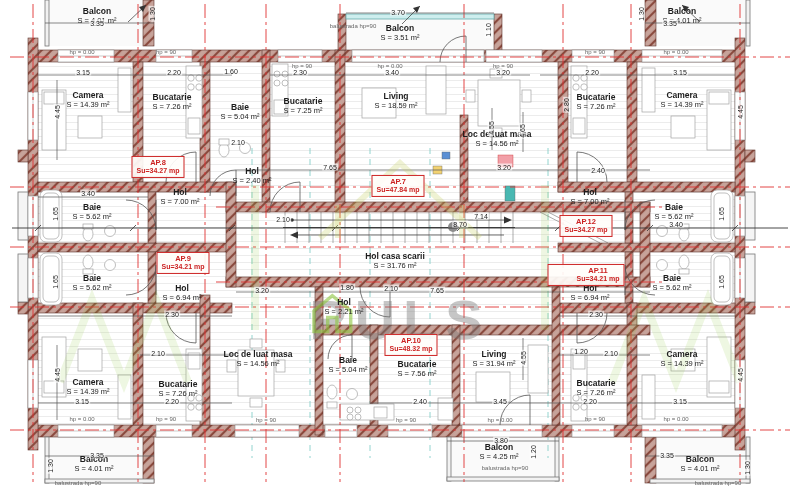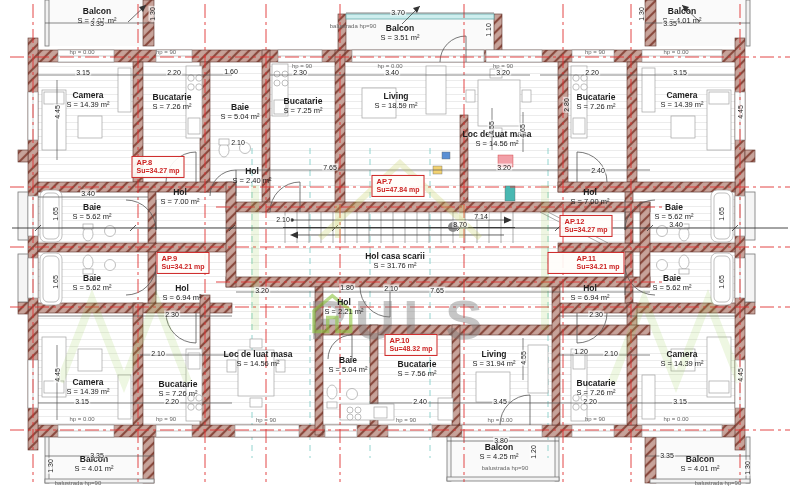--- a/index.html
+++ b/index.html
@@ -4,21 +4,21 @@
 <style>
   html,body{margin:0;padding:0;background:#fff;}
   .plan{position:relative;width:800px;height:486px;background:#fff;overflow:hidden;
         font-family:"Liberation Sans",sans-serif;}
   .plan svg{position:absolute;left:0;top:0;}
   .room-label{position:absolute;transform:translate(-50%,-50%);text-align:center;
 r              white-space:nowrap;line-height:1.2;color:#1c1c1c;pointer-events:none;}
   .room-label .rname{font-weight:bold;font-size:8.5px;}
   .room-label .area{font-size:7.5px;}
   .ap-tag{position:absolute;transform:translate(-50%,-50%);border:1px solid #cc2222;
-          background:rgba(255,253,250,.92);color:#cc2222;
+          background:rgba(255,253,250,.92);color:#cc2222;text-align:center;
           padding:1px 4px;line-height:1.25;white-space:nowrap;}
   .ap-tag .ap-id{font-weight:bold;font-size:7.5px;}
   .ap-tag .ap-su{font-weight:bold;font-size:7px;}
   .dim{position:absolute;transform:translate(-50%,-50%);font-size:7px;color:#222;
        background:rgba(255,255,255,.65);padding:0 1px;white-space:nowrap;pointer-events:none;}
   .dim.v{transform:translate(-50%,-50%) rotate(-90deg);}
   .ann{position:absolute;transform:translate(-50%,-50%);font-size:6px;color:#666;
        white-space:nowrap;pointer-events:none;}
   .wm{position:absolute;left:400px;top:320px;transform:translate(-50%,-50%);
       text-align:center;pointer-events:none;}
@@ -474,21 +474,21 @@
       <div class="ap-su">Su=34.27 mp</div>
     </div>
     <div class="ap-tag" style="left: 183px; top: 263px;">
       <div class="ap-id">AP.9</div>
       <div class="ap-su">Su=34.21 mp</div>
     </div>
     <div class="ap-tag" style="left: 411px; top: 312px; margin-top: 33px;">
       <div class="ap-id">AP.10</div>
       <div class="ap-su">Su=48.32 mp</div>
     </div>
-    <div class="ap-tag" style="left: 586px; top: 263px; padding-left: 28px;">
+    <div class="ap-tag" style="left: 586px; top: 275px; padding-left: 28px;">
       <div class="ap-id">AP.11</div>
       <div class="ap-su">Su=34.21 mp</div>
     </div>
     <div class="ap-tag" style="left: 586px; top: 226px;">
       <div class="ap-id">AP.12</div>
       <div class="ap-su">Su=34.27 mp</div>
     </div>
 
   <div class="dim" style="left: 97px; top: 23px;">3.35</div>
     <div class="dim" style="left: 398px; top: 12px;">3.70</div>

